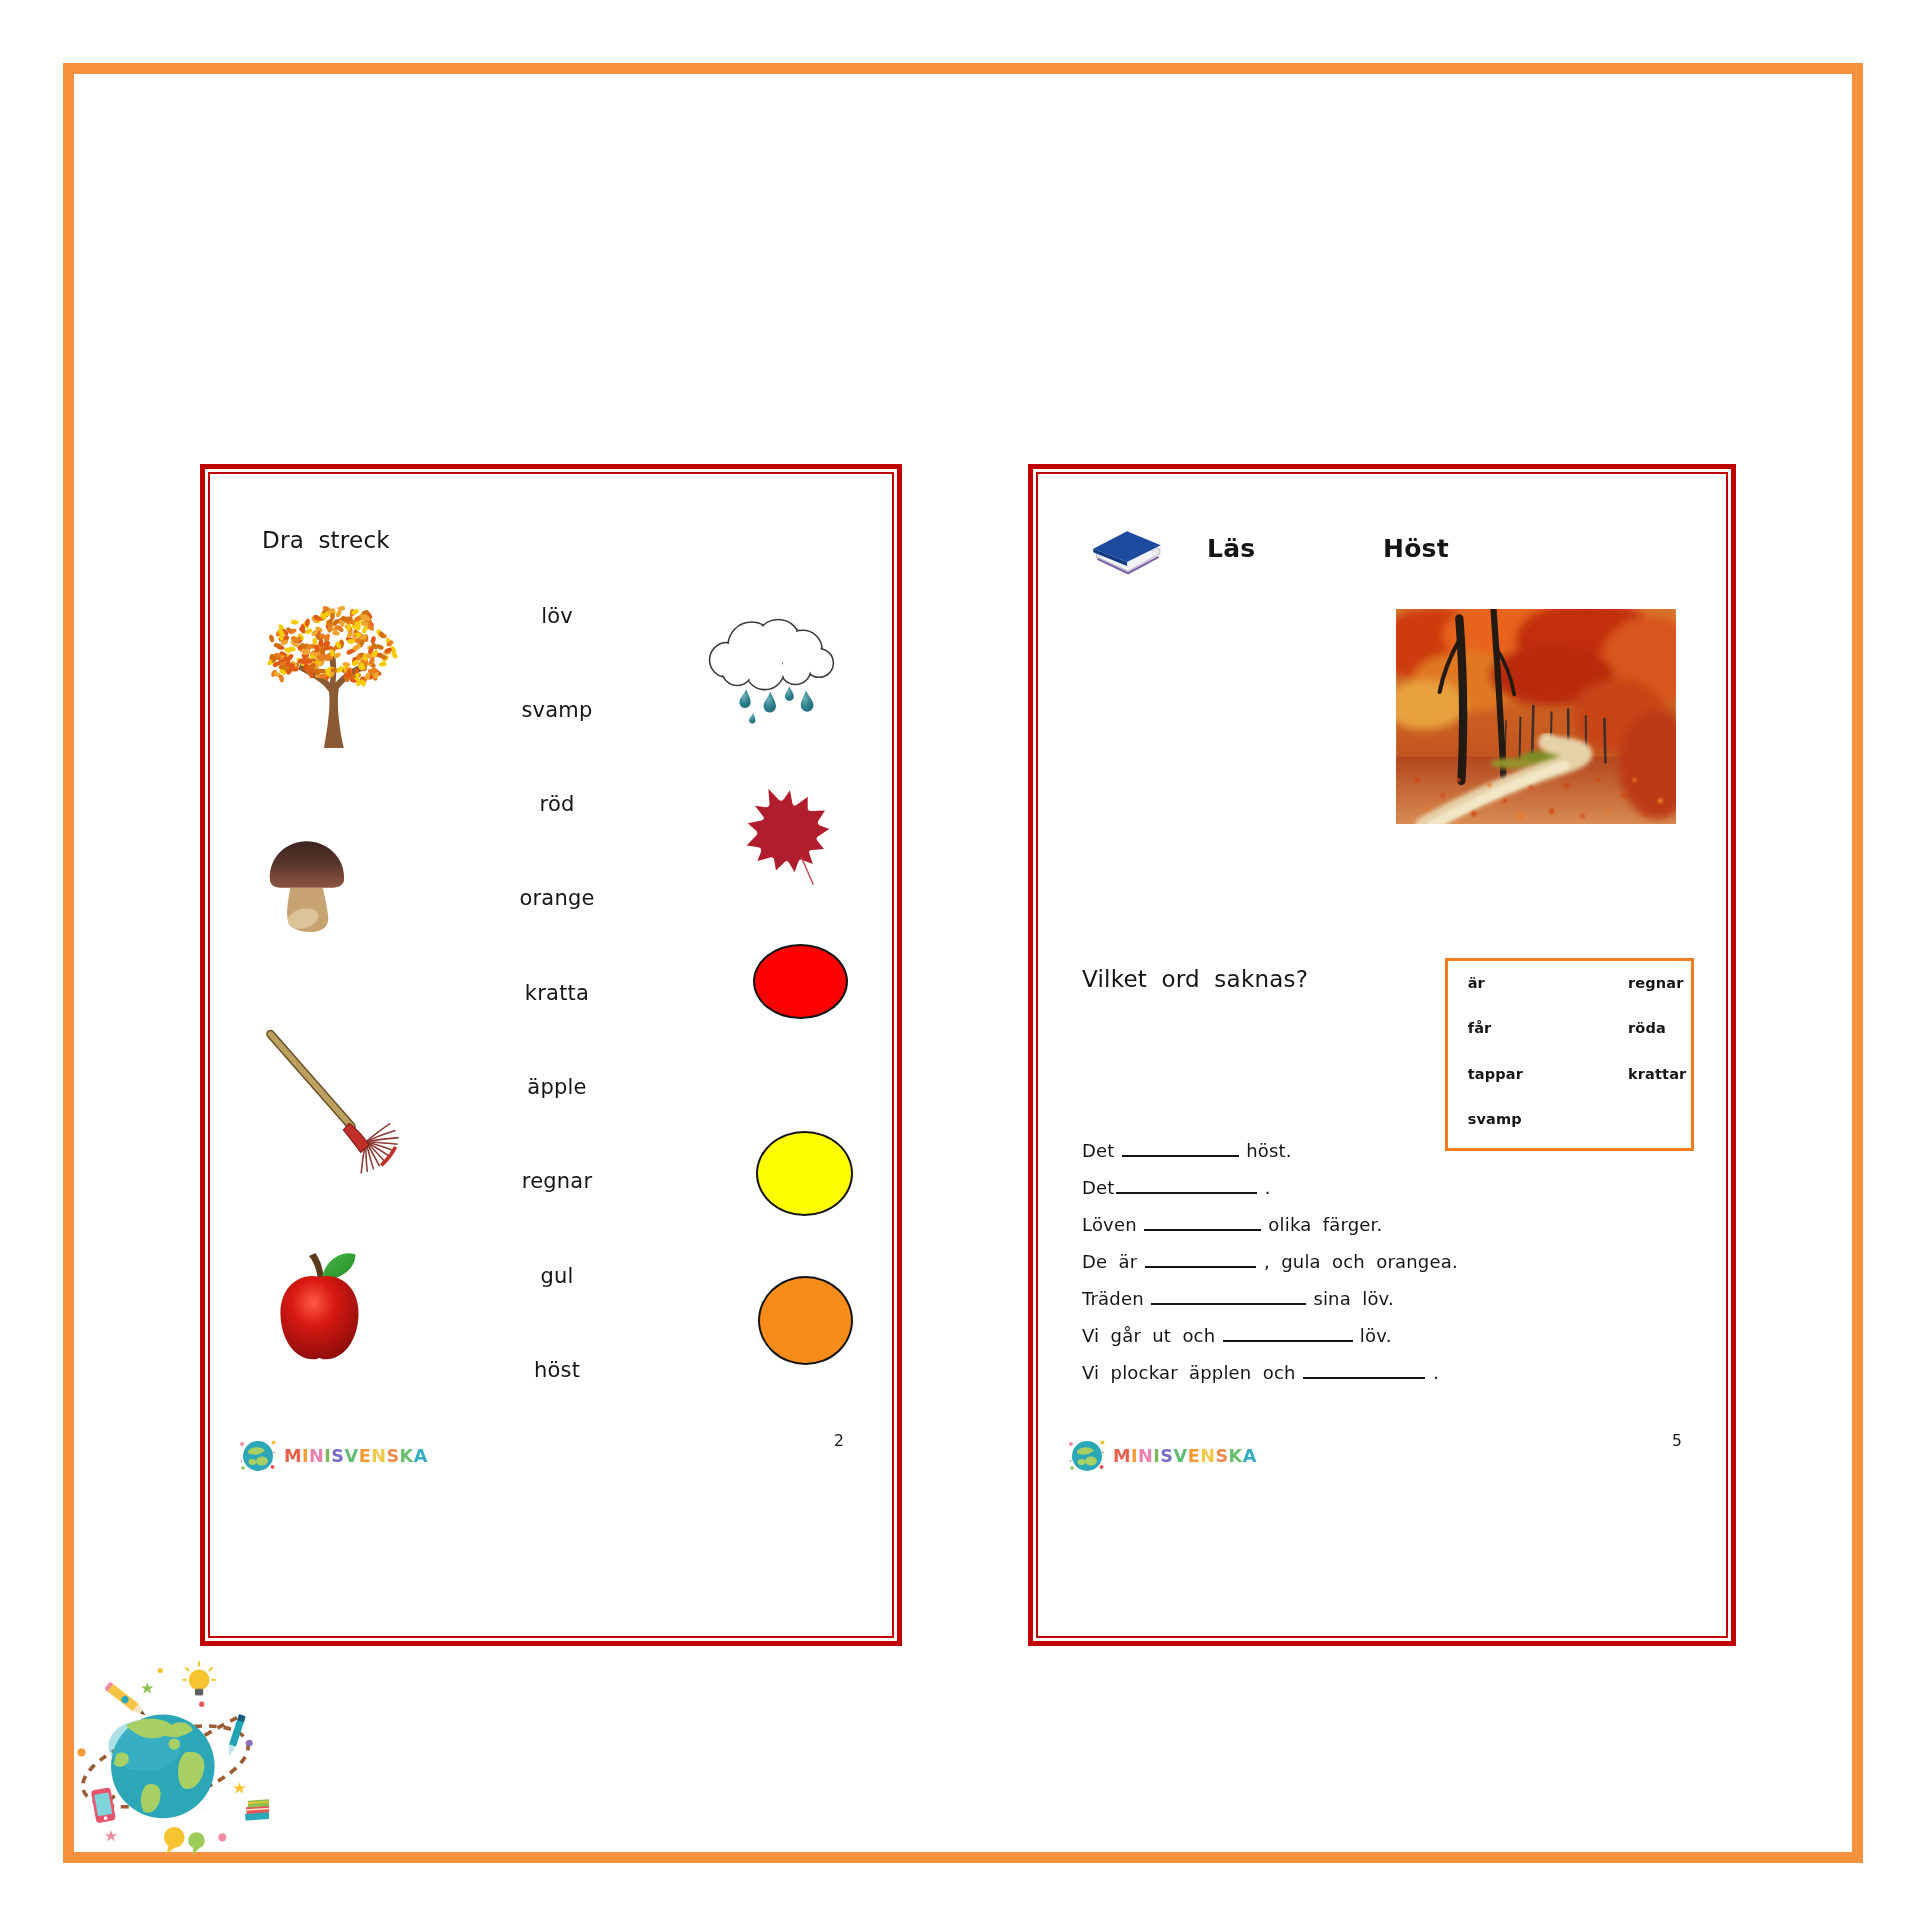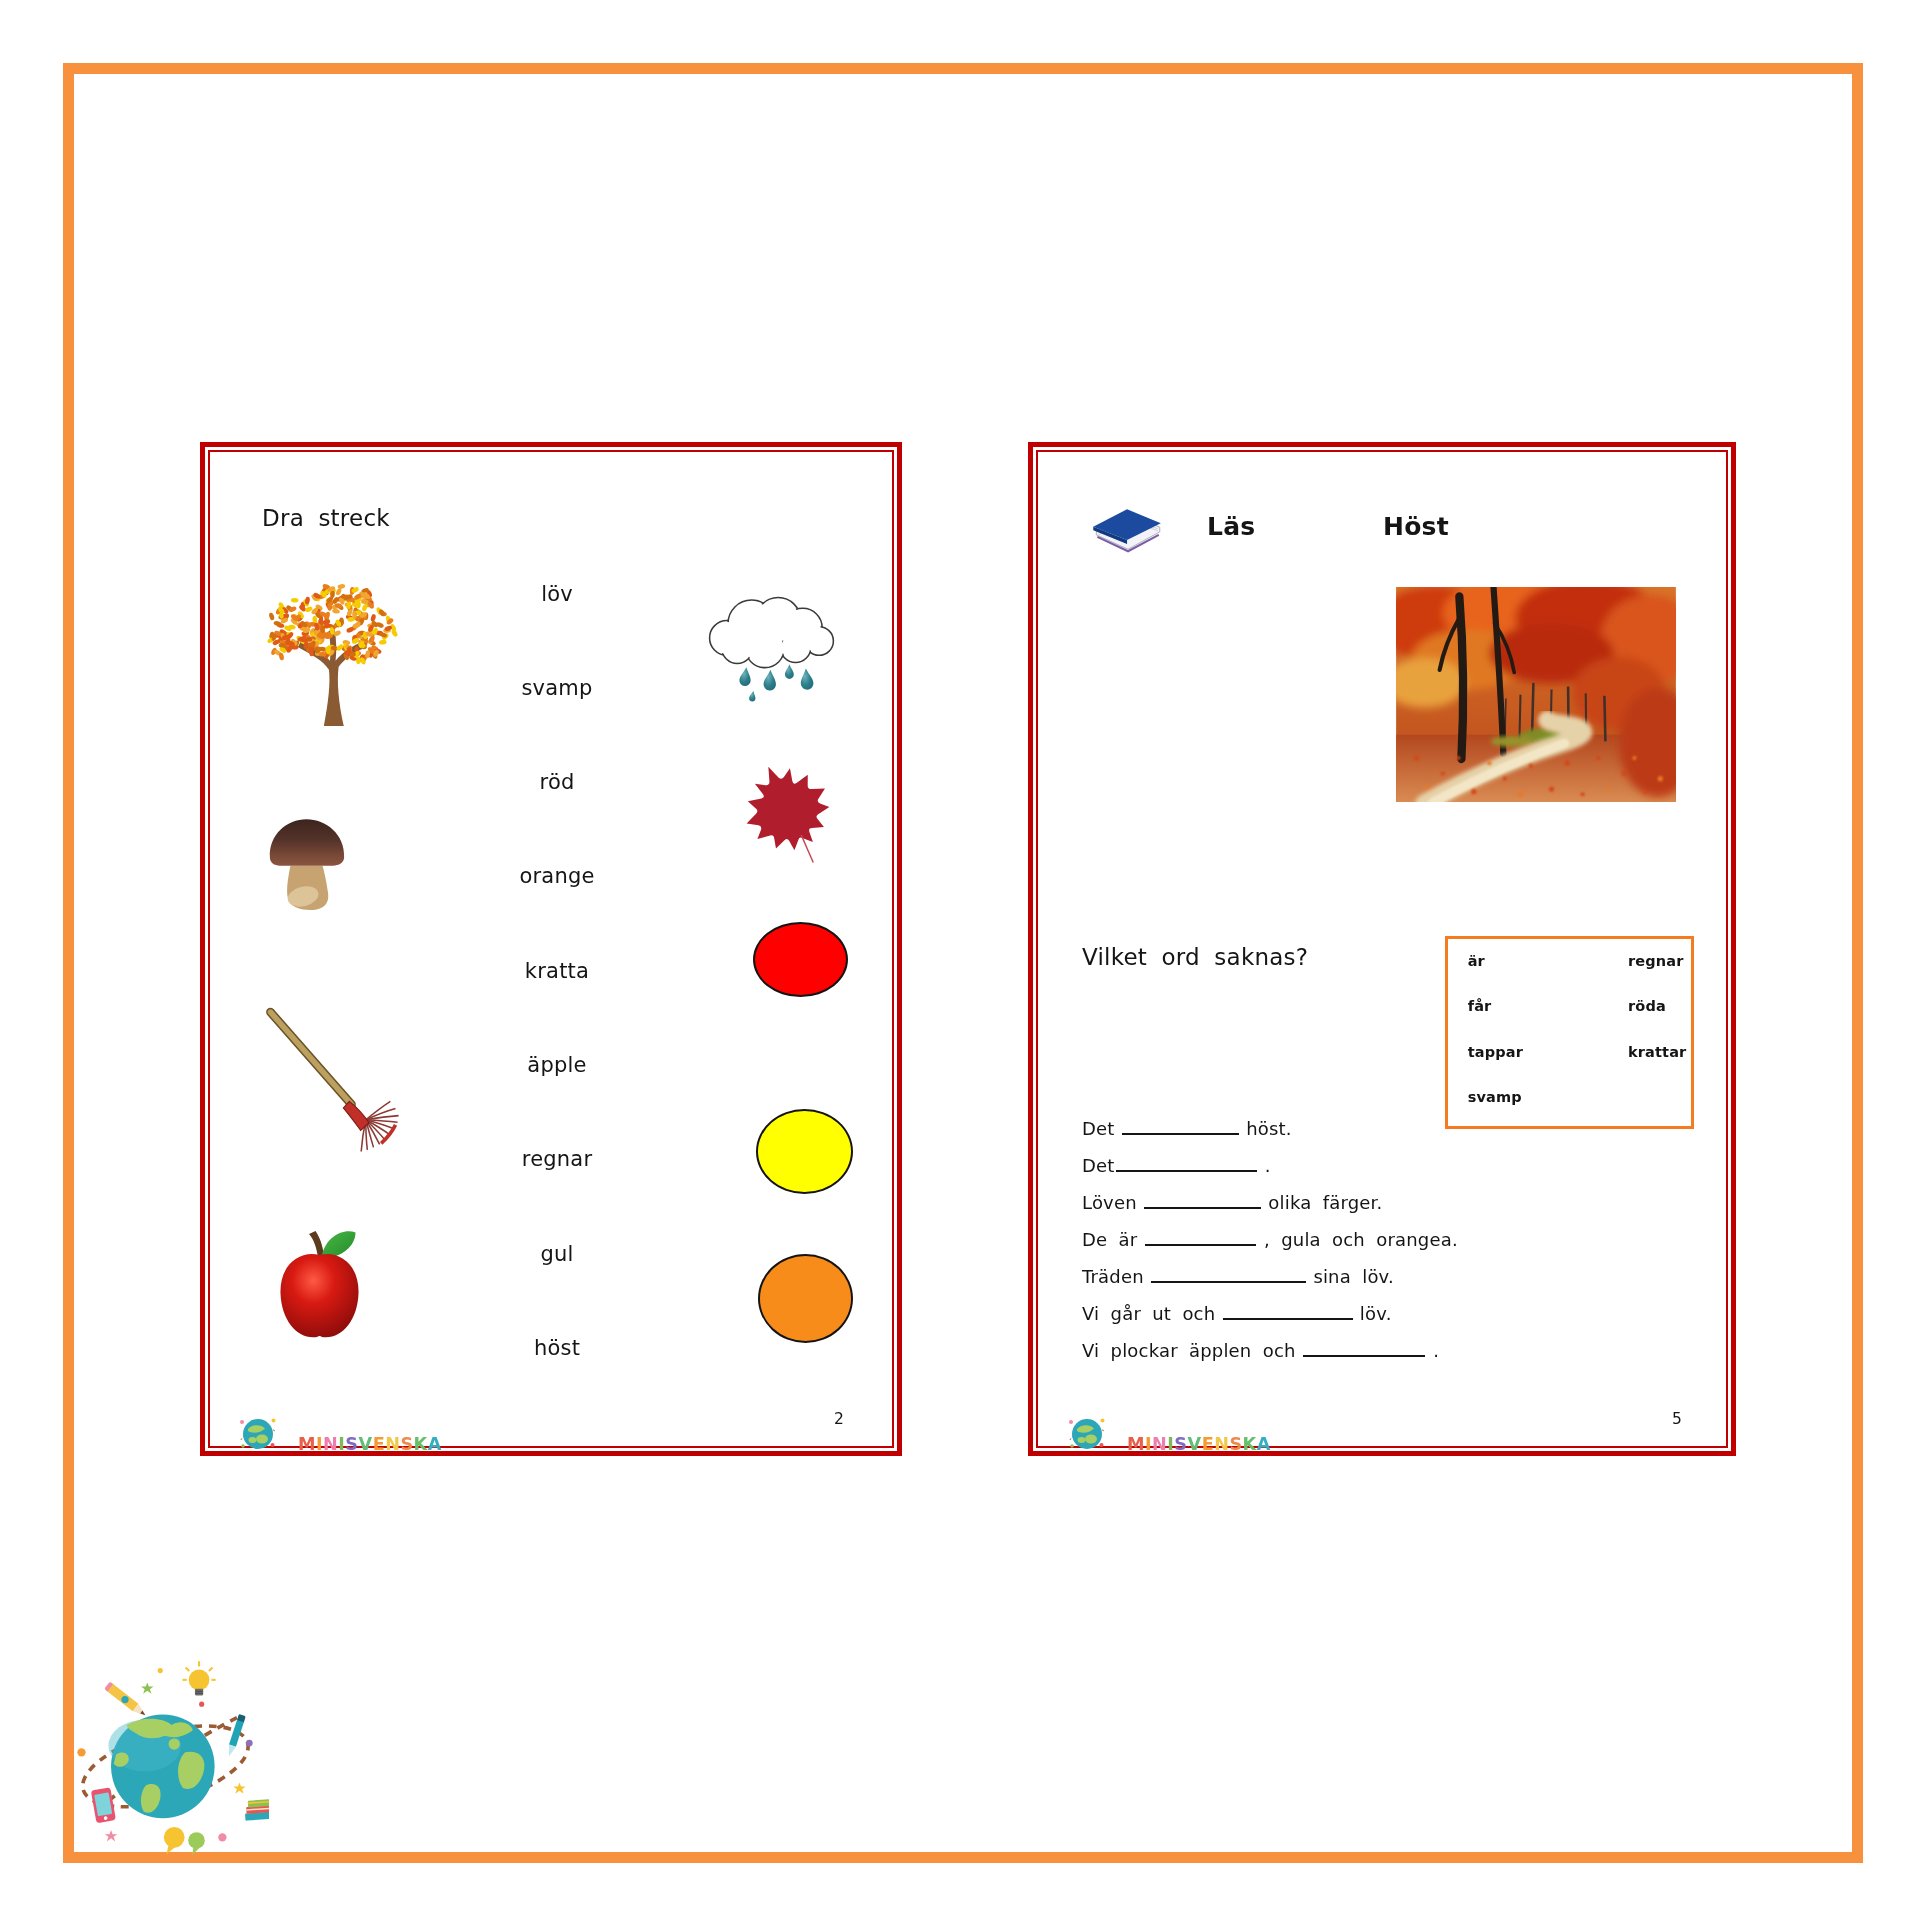--- a/index.html
+++ b/index.html
@@ -1,38 +1,38 @@
 <!DOCTYPE html>
 <html style="font-size:8.3px"><head>
 <meta charset="utf-8">
 <style>
   html,body{margin:0;padding:0;background:#ffffff;}
   .canvas{position:relative;width:1926px;height:1926px;background:#ffffff;overflow:hidden;
           font-family:"DejaVu Sans",sans-serif;color:#151515;}
   .frame{position:absolute;left:63px;top:63px;right:63px;bottom:63px;
          border:11.4px solid #F8913D;}
-  .page{position:absolute;top:442px;width:702px;height:1014px;background:#fff;
+  .page{position:absolute;top:464px;width:702px;height:1182px;background:#fff;
         border:5.2px solid #C00000;box-sizing:border-box;}
   .page::before{content:'';position:absolute;inset:2.6px;border:2.1px solid #C00000;pointer-events:none;}
   .page-left{left:200px;}
   .page-right{left:1028px;width:708px;}
   .abs{position:absolute;}
   .ws{word-spacing:0.30em;letter-spacing:0.01em;}
   .center-xy{transform:translate(-50%,-50%);white-space:nowrap;}
   .heading{font-size:23px;}
   .word{font-size:21px;}
   .readline{font-size:18px;height:38px;line-height:38px;white-space:nowrap;}
   .fill-line{font-size:18px;height:37px;line-height:37px;white-space:nowrap;}
   .blank{display:inline-block;height:15.5px;border-bottom:2.1px solid #151515;margin:0 7.3px;}
   .blank.tight{margin-left:1px;}
   .after.attach{margin-left:1px;}
   .bank{position:absolute;border:3.1px solid #F47B20;box-sizing:border-box;}
   .bank-word{position:absolute;font-size:14.5px;white-space:nowrap;font-weight:bold;}
   .pagenum{font-size:15.5px;}
-  .logo-row{position:absolute;display:flex;align-items:flex-end;gap:20px;}
+  .logo-row{position:absolute;display:flex;align-items:center;gap:6px;}
   .logo-text{font-size:17.6px;font-weight:bold;letter-spacing:0.5px;white-space:nowrap;}
   .ellipse{position:absolute;border:2.6px solid #141414;border-radius:50%;}
   .title-big{font-size:25px;font-weight:bold;}
 </style>
 </head>
 <body>
 
 <div class="canvas">
   <div class="frame"></div>
 

